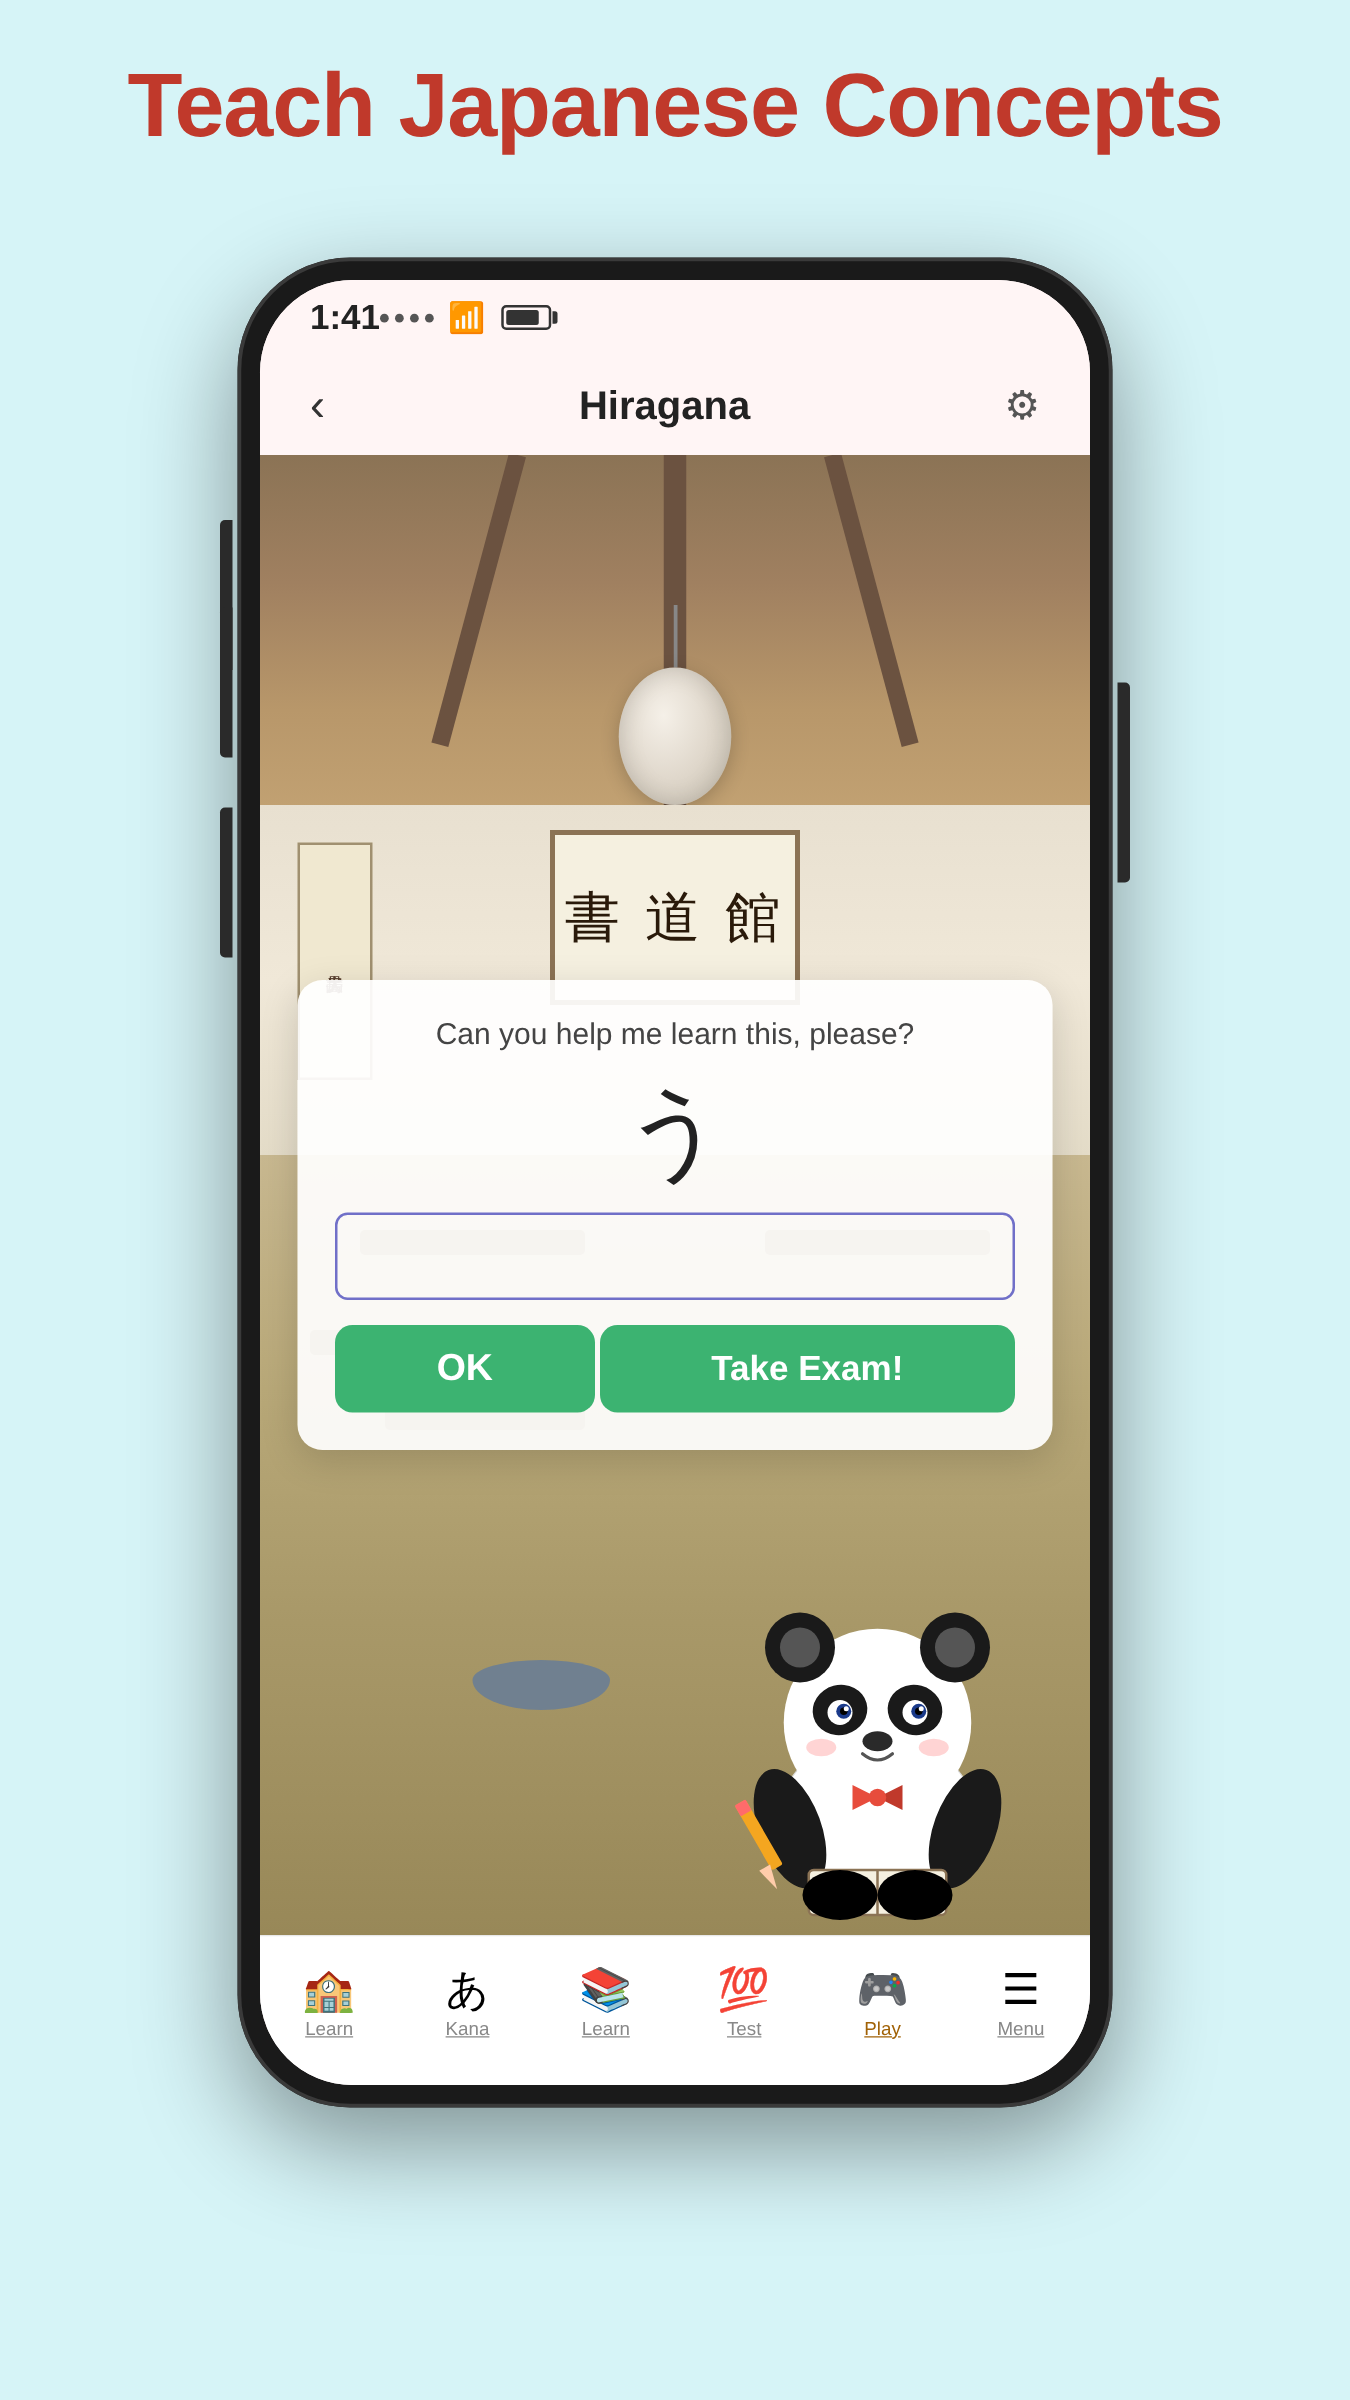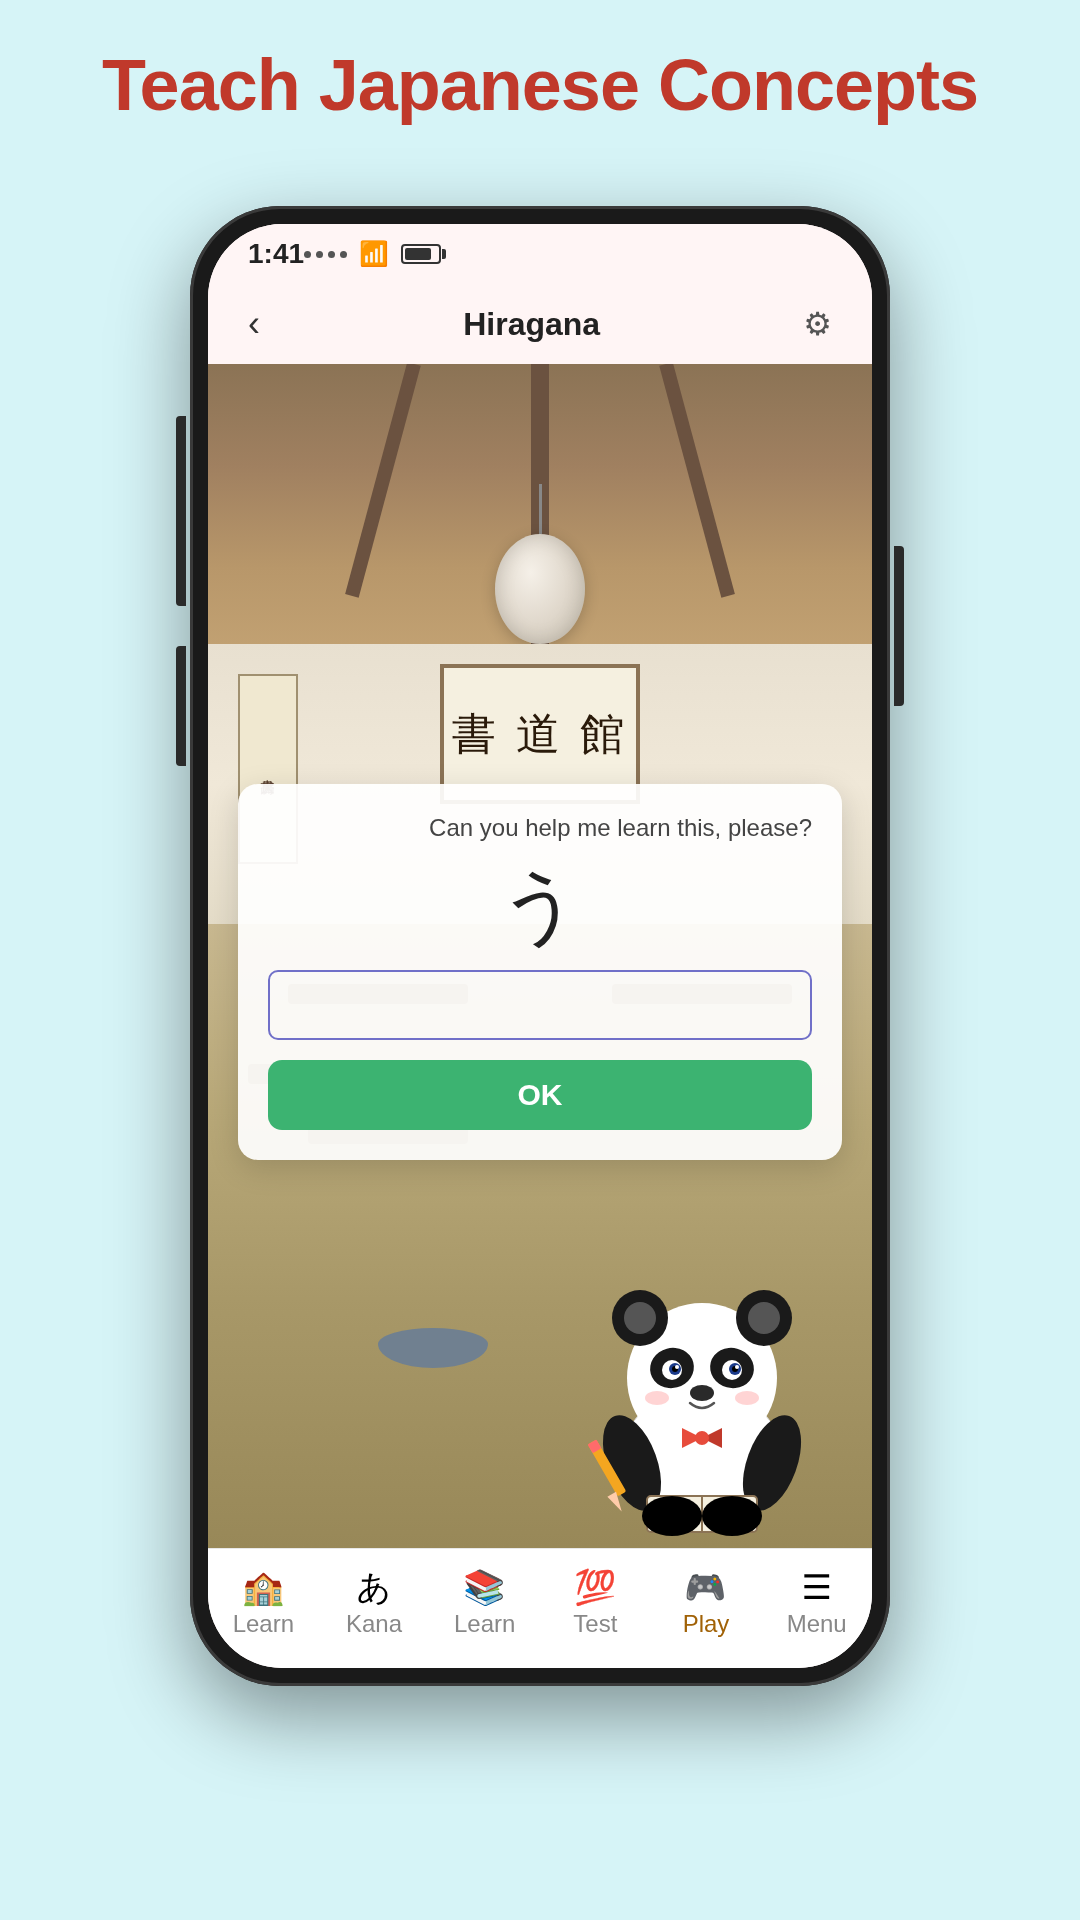--- a/index.html
+++ b/index.html
@@ -322,21 +322,21 @@
       top: 420px;
       left: 30px;
       right: 30px;
       background: rgba(255, 255, 255, 0.92);
       border-radius: 20px;
       padding: 30px 30px 30px 30px;
       box-shadow: 0 8px 30px rgba(0,0,0,0.15);
     }
 
     .dialogue-text {
-      text-align: right;
+      text-align: center;
       font-size: 24px;
       color: #444;
       margin-bottom: 16px;
     }
 
     .character-display {
       text-align: center;
       font-size: 80px;
       color: #222;
       margin-bottom: 16px;
@@ -405,22 +405,23 @@
       cursor: pointer;
       flex: 1;
     }
 
     .tab-icon {
       font-size: 34px;
       line-height: 1;
     }
 
     .tab-label {
-      font-size: 24px;
+      font-size: 15px;
       color: #888;
+      text-decoration: underline;
     }
 
     .tab-label.active {
       color: #a16207;
     }
 
     .tab-icon.active {
       color: #e74c3c;
     }
 
@@ -561,20 +562,21 @@
           <ellipse cx="160" cy="278" rx="30" ry="20" fill="black"></ellipse>
         </svg>
       </div>
 
       <div class="dialogue-overlay">
         <div class="dialogue-text">Can you help me learn this, please?</div>
         <div class="character-display">う</div>
         <input class="answer-input" type="text" value="" placeholder="" style="">
         <div class="button-row">
           <button class="btn-ok">OK</button>
+          <button class="btn-exam">Take Exam!</button>
         </div>
       </div>
 
     </div>
 
     <div class="tab-bar">
 
       <div class="tab-item">
         <span class="tab-icon">🏫</span>
         <span class="tab-label">Learn</span>

